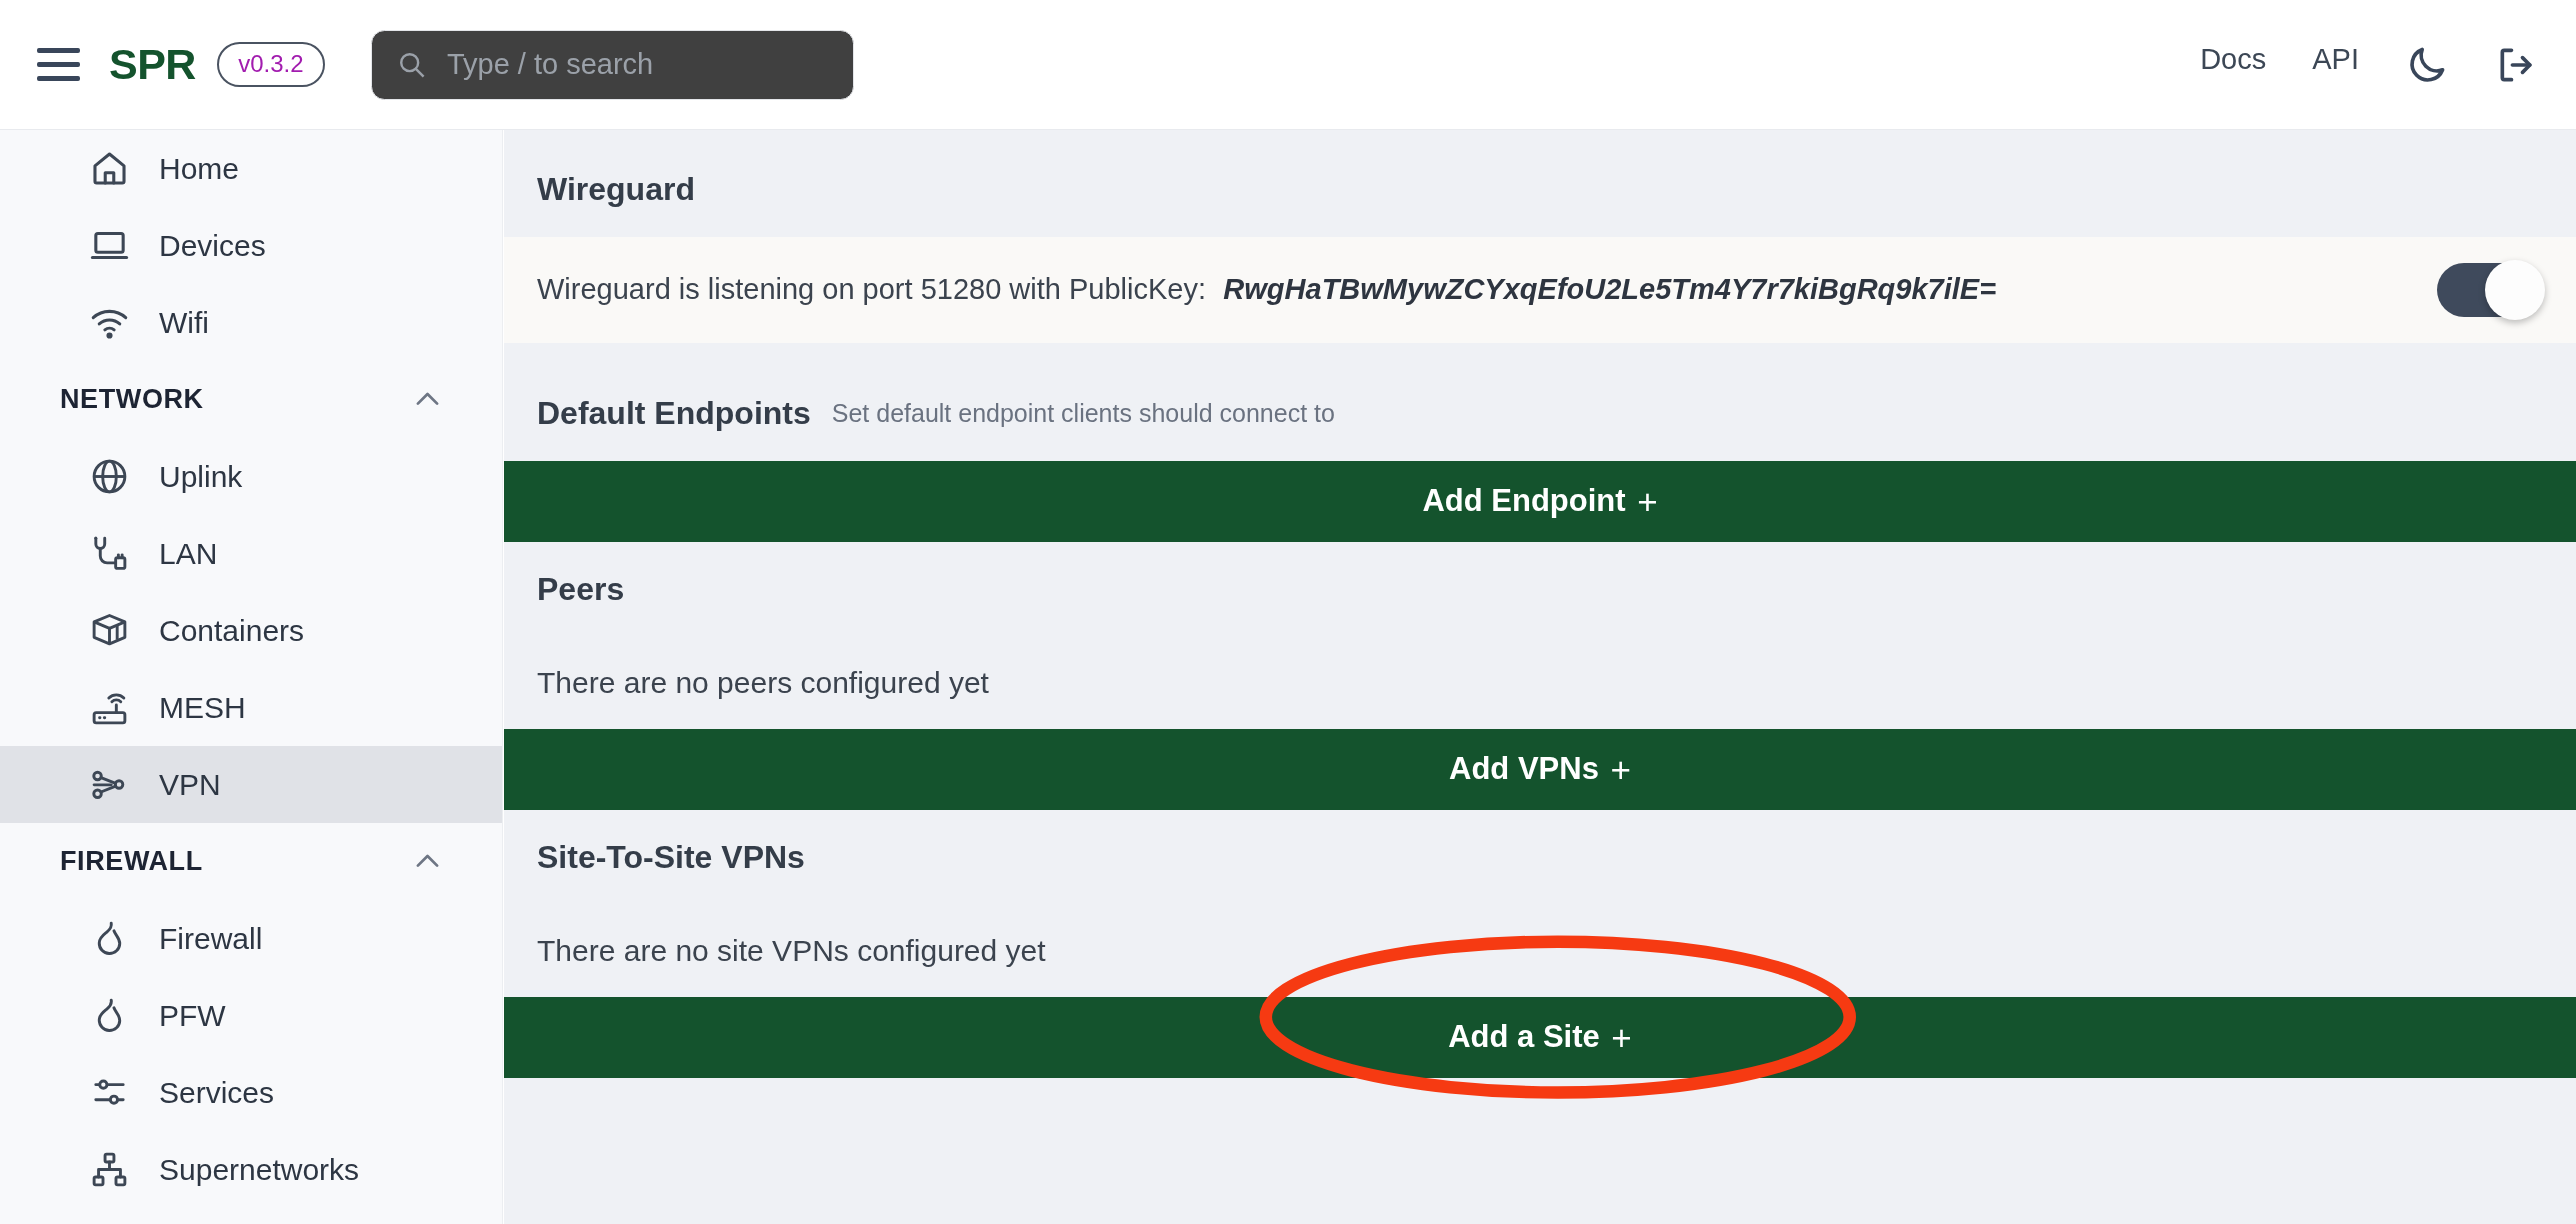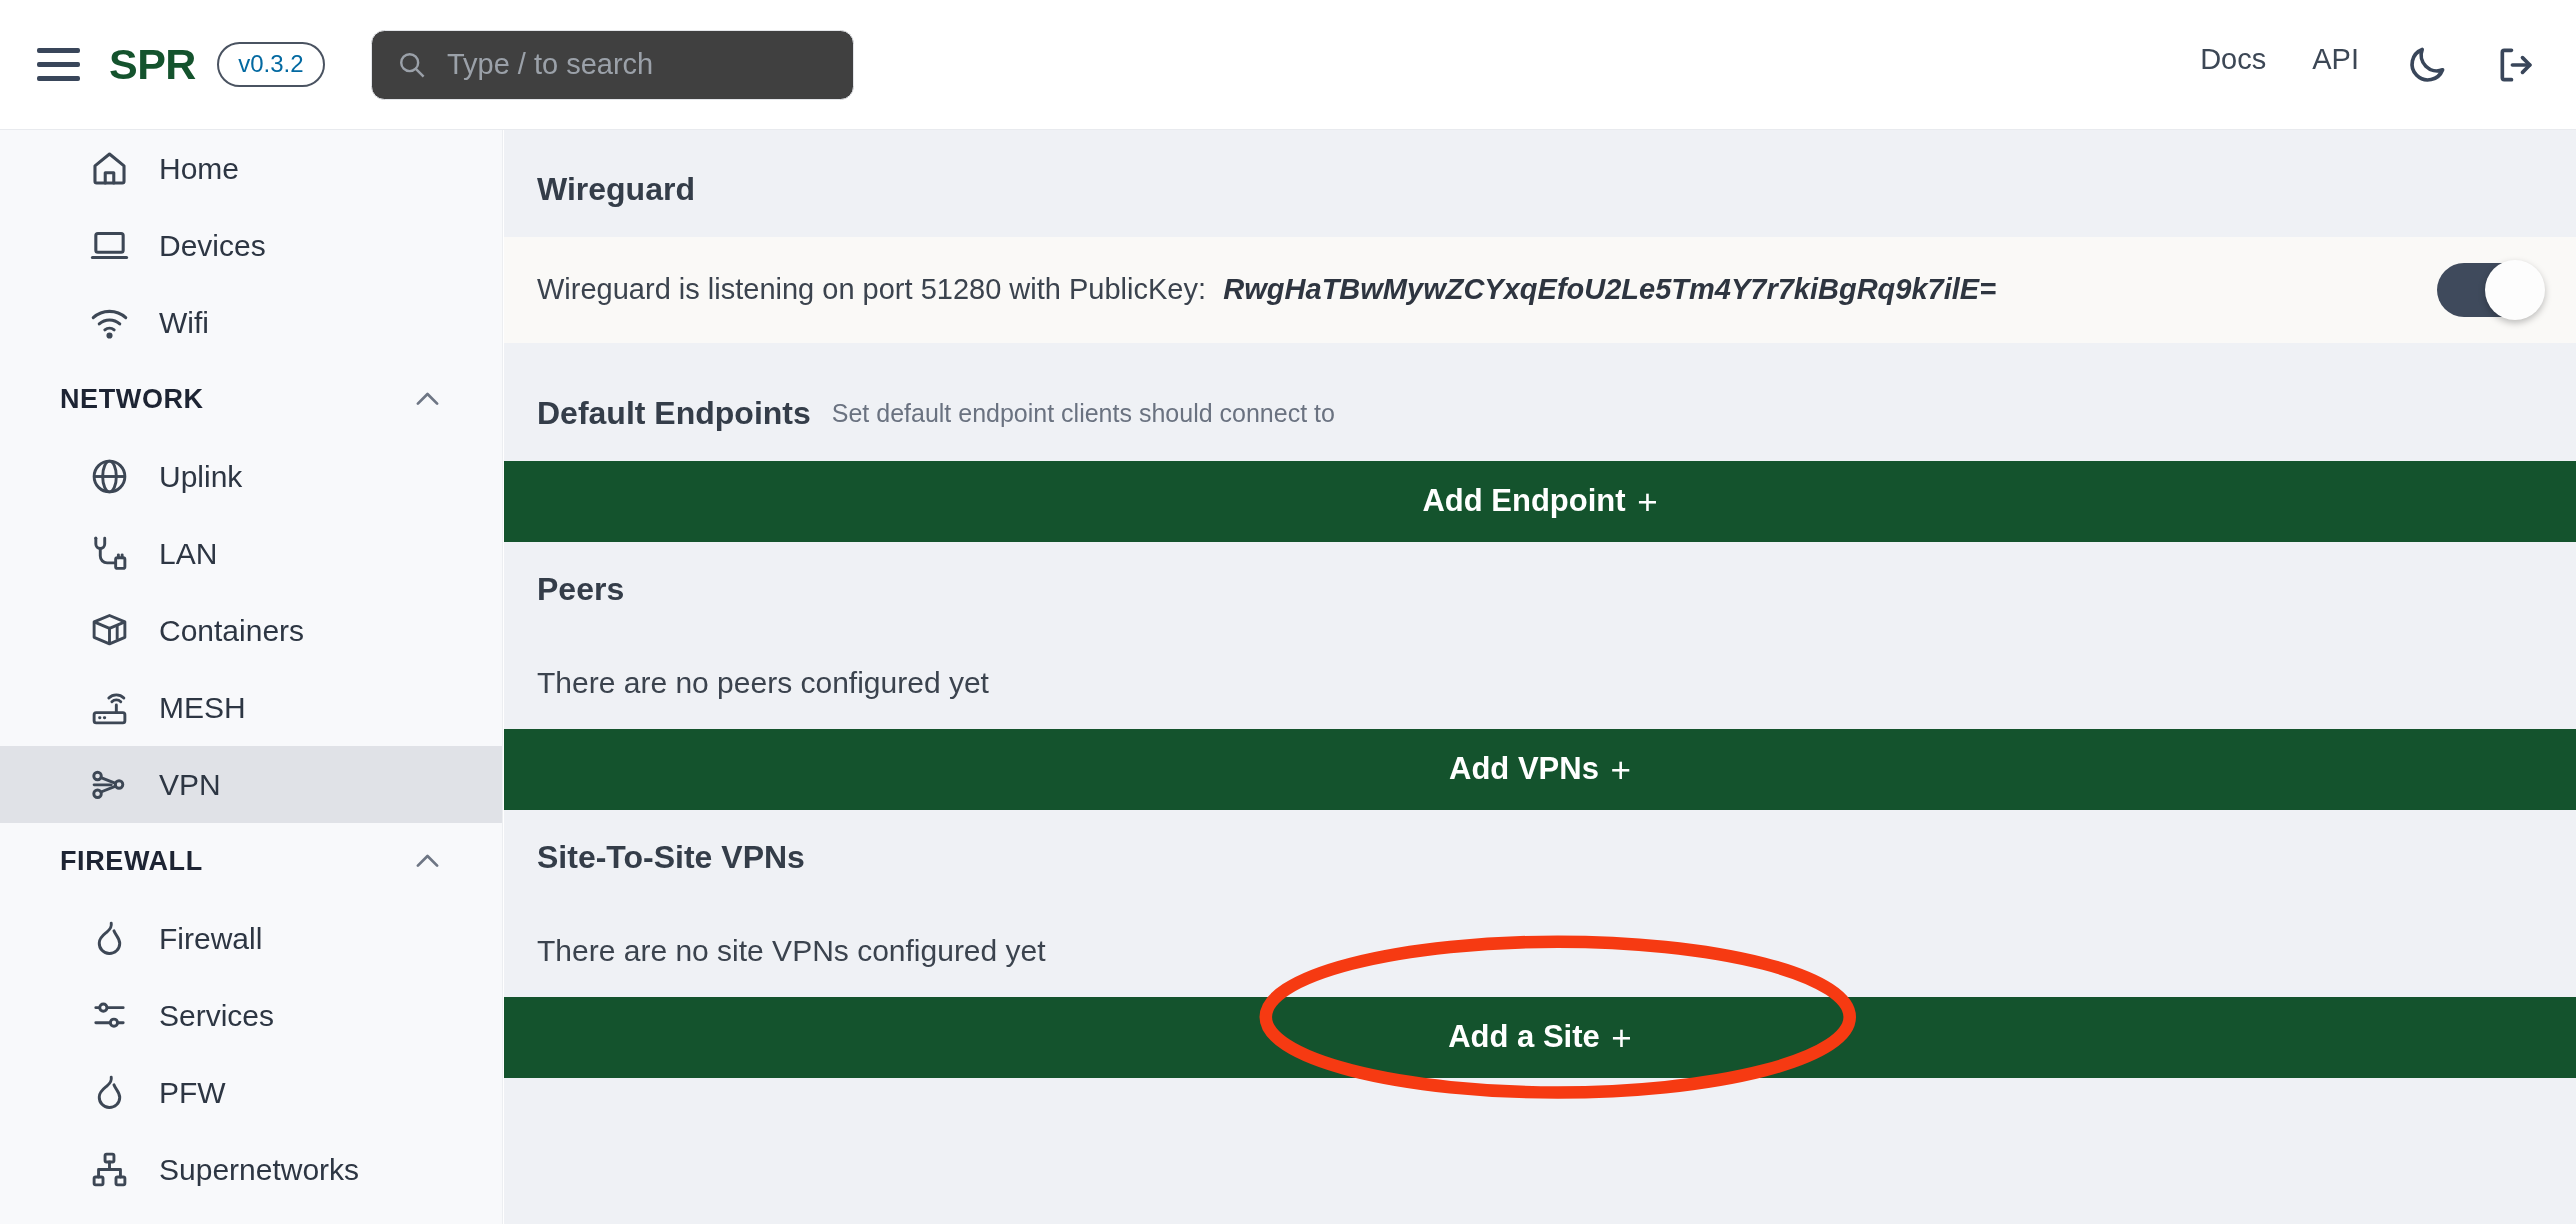--- a/index.html
+++ b/index.html
@@ -25,21 +25,21 @@
   }
   .hamburger span { display: block; height: 4.8px; border-radius: 1.9px; background: #39465a; }
   .brand {
     margin-left: 29px; font-size: 43px; font-weight: bold;
     color: #14532d; letter-spacing: -0.5px;
   }
   .version {
     margin-left: 21px;
     border: 2.4px solid #4a5361; border-radius: 39px;
     padding: 7.7px 19.3px 8.7px 19.3px;
-    font-size: 24px; font-weight: 500; color: #0369a1;
+    font-size: 24px; font-weight: 500; color: #a21caf;
     line-height: 1;
   }
   .searchbox {
     margin-left: 46px;
     width: 483px; height: 70px;
     border: 1.9px solid #e3e5e9; border-radius: 13.5px;
     background: #404040;
     display: flex; align-items: center;
     padding-left: 25px;
   }
@@ -276,40 +276,40 @@
   </div>
 
   <div class="nav-item">
     <svg class="nav-ico" viewBox="0 0 24 24" fill="none" stroke="#3d4755" stroke-width="1.7" stroke-linecap="round" stroke-linejoin="round">
       <path d="M13 3c.6 3-1.4 4.2-3 5.6C8 10.2 6 12 6 14.6A6 6 0 0 0 18 15c0-3.4-2.6-5-3.4-7.5"></path>
     </svg>
     <div class="nav-label">Firewall</div>
   </div>
 
   <div class="nav-item">
+    <svg class="nav-ico" viewBox="0 0 24 24" fill="none" stroke="#3d4755" stroke-width="1.7" stroke-linecap="round" stroke-linejoin="round">
+      <path d="M13 3c.6 3-1.4 4.2-3 5.6C8 10.2 6 12 6 14.6A6 6 0 0 0 18 15c0-3.4-2.6-5-3.4-7.5"></path>
+    </svg>
+    <div class="nav-label">PFW</div>
+  </div>
+
+  <div class="nav-item">
     <svg class="nav-ico" viewBox="0 0 24 24" fill="none" stroke="#3d4755" stroke-width="1.7" stroke-linecap="round">
       <circle cx="8.4" cy="7.4" r="2.1"></circle>
         <line x1="10.8" y1="7.4" x2="20" y2="7.4"></line>
       <circle cx="14.6" cy="16.2" r="2.1"></circle>
         <line x1="4" y1="16.2" x2="12.2" y2="16.2"></line>
       <line x1="17" y1="16.2" x2="20" y2="16.2"></line>
         <line x1="4" y1="7.4" x2="6" y2="7.4"></line>
     </svg>
     <div class="nav-label">Services</div>
   </div>
 
   <div class="nav-item">
     <svg class="nav-ico" viewBox="0 0 24 24" fill="none" stroke="#3d4755" stroke-width="1.7" stroke-linecap="round" stroke-linejoin="round">
-      <path d="M13 3c.6 3-1.4 4.2-3 5.6C8 10.2 6 12 6 14.6A6 6 0 0 0 18 15c0-3.4-2.6-5-3.4-7.5"></path>
-    </svg>
-    <div class="nav-label">PFW</div>
-  </div>
-
-  <div class="nav-item">
-    <svg class="nav-ico" viewBox="0 0 24 24" fill="none" stroke="#3d4755" stroke-width="1.7" stroke-linecap="round" stroke-linejoin="round">
       <rect x="9.4" y="3" width="5.2" height="4.6" rx="0.9"></rect>
       <rect x="3" y="16.4" width="5.2" height="4.6" rx="0.9"></rect>
       <rect x="15.8" y="16.4" width="5.2" height="4.6" rx="0.9"></rect>
       <path d="M12 7.6v4.4"></path>
         <path d="M5.6 16.4V12h12.8v4.4"></path>
     </svg>
     <div class="nav-label">Supernetworks</div>
   </div>
 </div>
 

